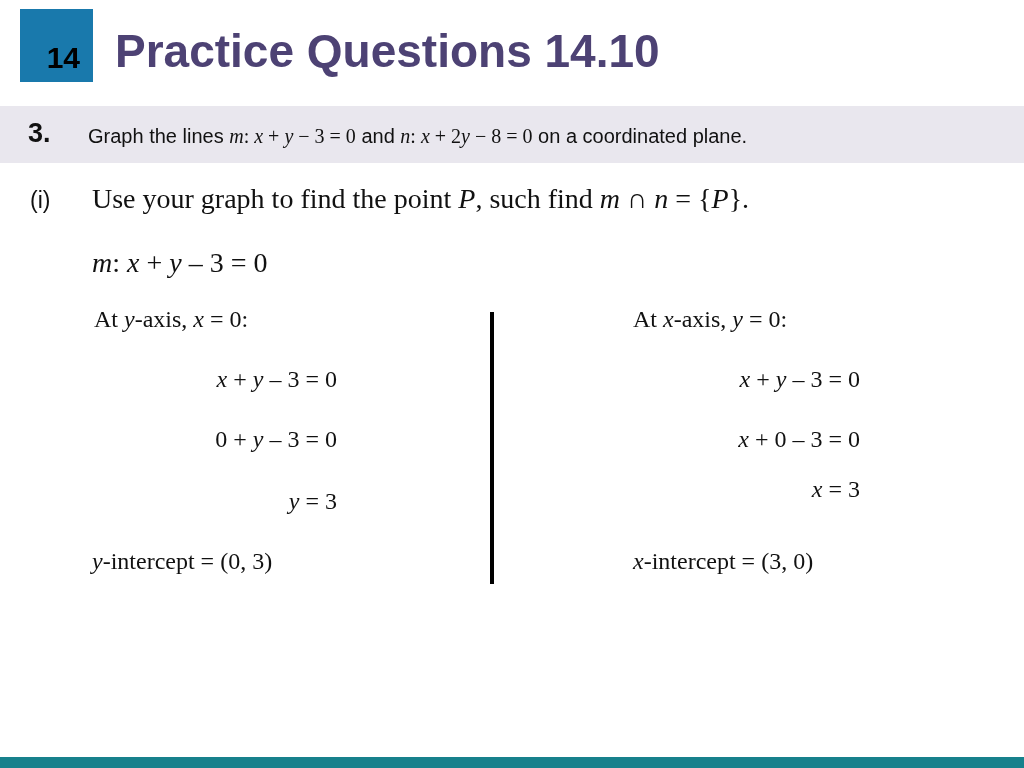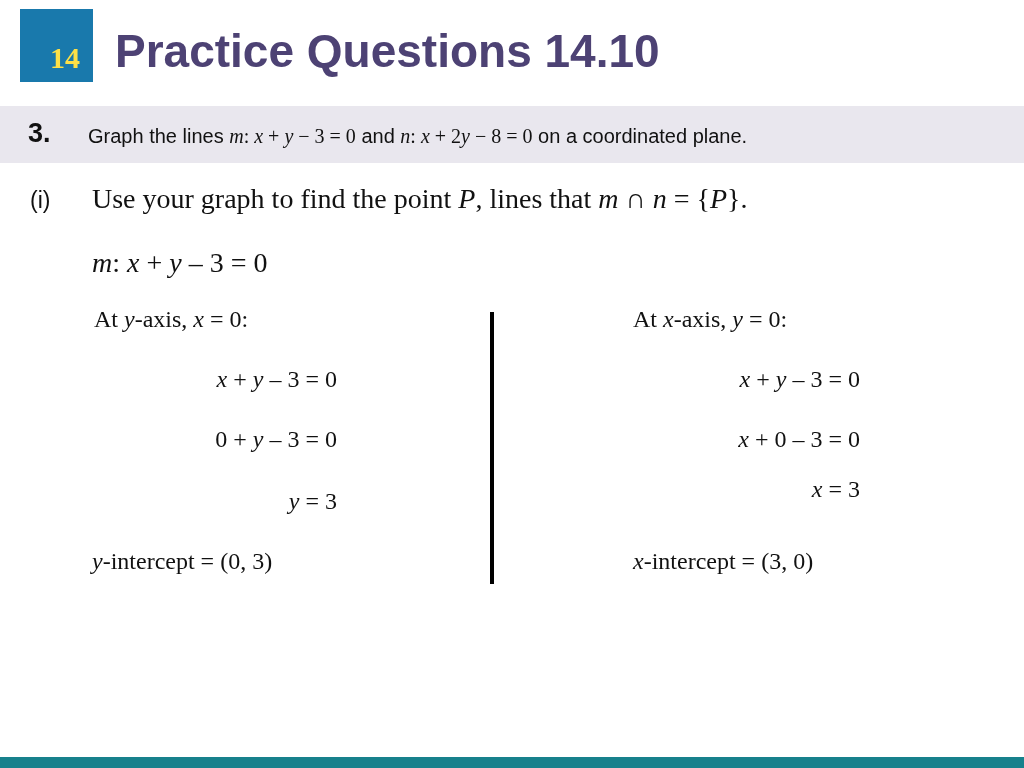--- a/index.html
+++ b/index.html
@@ -21,22 +21,22 @@
     color:var(--text);
   }
   
   .num-box{
     position:absolute;left:20px;top:9px;width:73px;height:73px;
     background:var(--header-box);
     display:flex;align-items:flex-end;justify-content:flex-end;
     padding:0 13px 9px 0;
   }
   .num-box .num{
-    color:#fde047;font-size:30px;font-weight:bold;line-height:1;
-    font-family:Liberation Serif, serif;
+    color:#000000;font-size:30px;font-weight:bold;line-height:1;
+    font-family:Liberation Sans, sans-serif;
     margin-left:44px;
   }
   .slide-title{
     position:absolute;left:115px;top:26px;
     font-size:46px;font-weight:bold;color:var(--title);
     letter-spacing:0px;line-height:1.1;
     font-family:"Liberation Sans",sans-serif;
   }
   
   .banner{
@@ -102,21 +102,21 @@
 
   <div class="slide-title">Practice Questions 14.10</div>
 
   <div class="banner">
     <span class="qnum">3.</span>
     <span class="qtext"><span>Graph the lines </span><span class="seg-i">m</span><span class="seg-r">: </span><span class="seg-i">x</span><span class="seg-r"> + </span><span class="seg-i">y</span><span class="seg-r"> − 3 = 0</span><span> and </span><span class="seg-i">n</span><span class="seg-r">: </span><span class="seg-i">x</span><span class="seg-r"> + 2</span><span class="seg-i">y</span><span class="seg-r"> − 8 = 0</span><span> on a coordinated plane.</span></span>
   </div>
 
   <div class="part-label">(i)</div>
 
-  <div class="prompt serif"><span>Use your graph to find the point </span><span class="seg-i">P</span><span>, lines that </span><span class="seg-i">m</span><span> ∩ </span><span class="seg-i">n</span><span> = {</span><span class="seg-i">P</span><span>}.</span></div>
+  <div class="prompt serif"><span>Use your graph to find the point </span><span class="seg-i">P</span><span>, such find </span><span class="seg-i">m</span><span> ∩ </span><span class="seg-i">n</span><span> = {</span><span class="seg-i">P</span><span>}.</span></div>
 
   <div class="line-m serif"><span class="seg-i">m</span><span>: </span><span class="seg-i">x</span><span> + </span><span class="seg-i">y</span><span> – 3 = 0</span></div>
 
   <div class="row serif l-header"><span>At </span><span class="seg-i">y</span><span>-axis, </span><span class="seg-i">x</span><span> = 0:</span></div>
   <div class="row serif l-eq1"><span class="seg-i">x</span><span> + </span><span class="seg-i">y</span><span> – 3 = 0</span></div>
   <div class="row serif l-eq2"><span>0 + </span><span class="seg-i">y</span><span> – 3 = 0</span></div>
   <div class="row serif l-eq3"><span class="seg-i">y</span><span> = 3</span></div>
   <div class="row serif l-res"><span class="seg-i">y</span><span>-intercept = (0, 3)</span></div>
 
   <div class="divider"></div>

